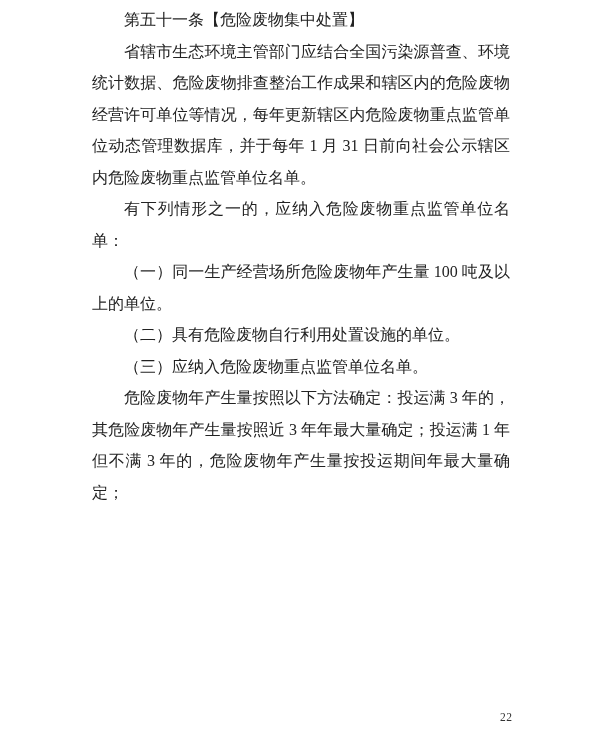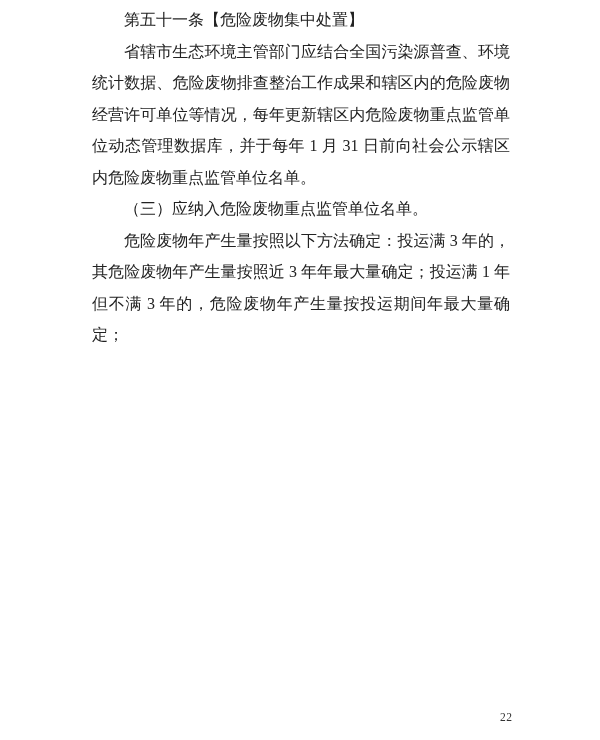--- a/index.html
+++ b/index.html
@@ -41,17 +41,20 @@
     letter-spacing: 0.5px;
   }
 </style>
 </head>
 <body>
 
 <div class="page">
   <div class="text-block">
     <p>第五十一条【危险废物集中处置】</p>
     <p>省辖市生态环境主管部门应结合全国污染源普查、环境统计数据、危险废物排查整治工作成果和辖区内的危险废物经营许可单位等情况，每年更新辖区内危险废物重点监管单位动态管理数据库，并于每年 1 月 31 日前向社会公示辖区内危险废物重点监管单位名单。</p>
+    <p>有下列情形之一的，应纳入危险废物重点监管单位名单：</p>
+    <p>（一）同一生产经营场所危险废物年产生量 100 吨及以上的单位。</p>
+    <p>（二）具有危险废物自行利用处置设施的单位。</p>
     <p>（三）应纳入危险废物重点监管单位名单。</p>
     <p>危险废物年产生量按照以下方法确定：投运满 3 年的，其危险废物年产生量按照近 3 年年最大量确定；投运满 1 年但不满 3 年的，危险废物年产生量按投运期间年最大量确定；</p>
   </div>
   <div class="page-number">22</div>
 </div>
 
 </body></html>

